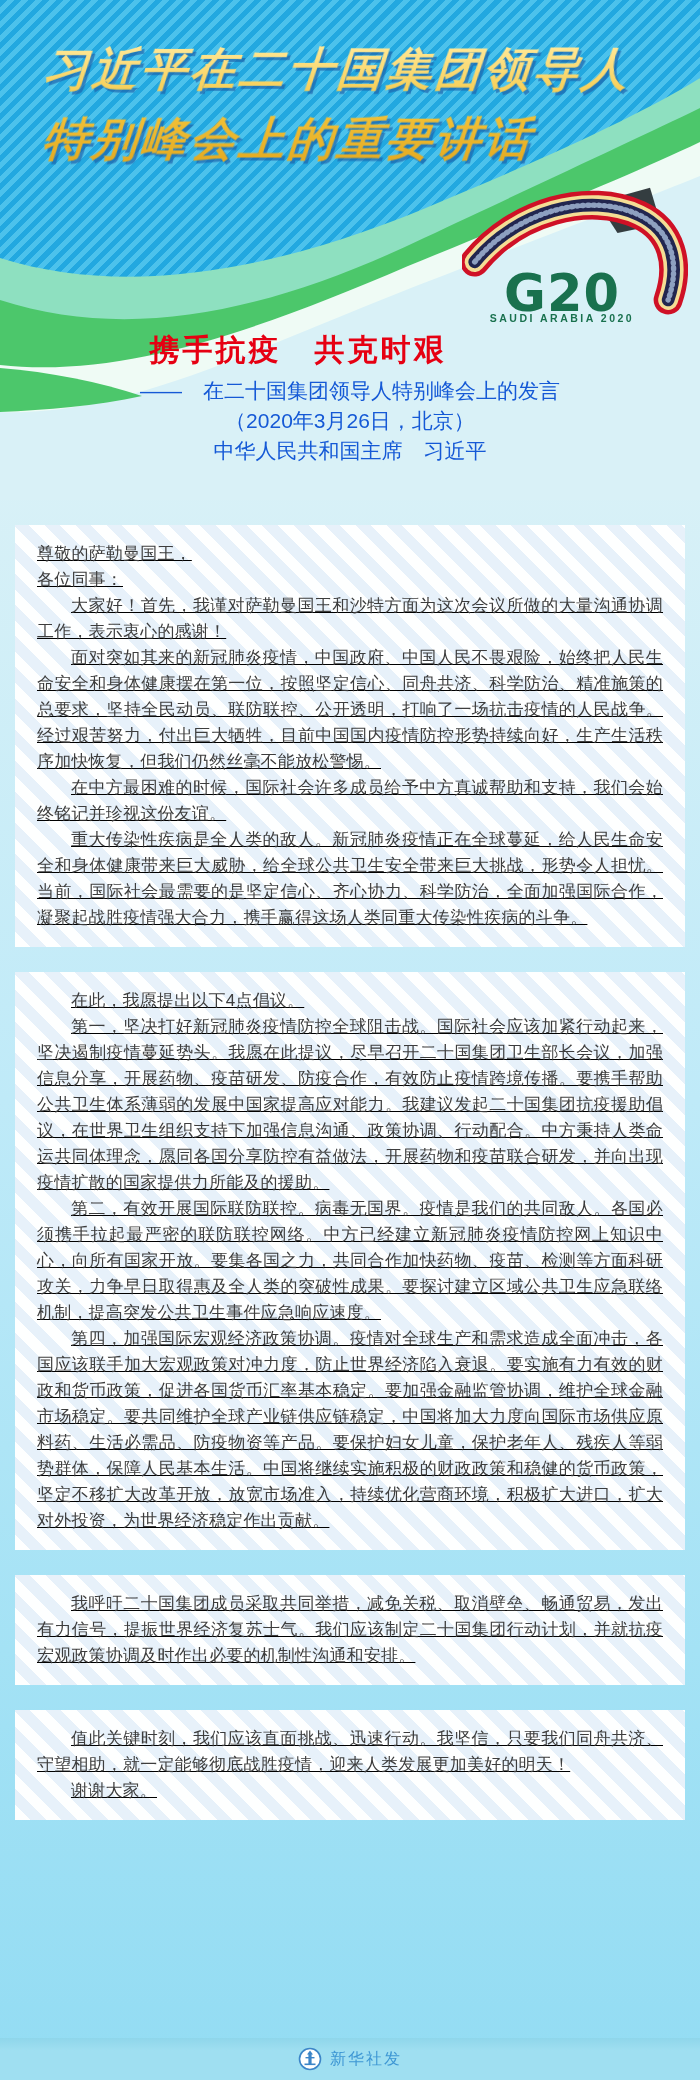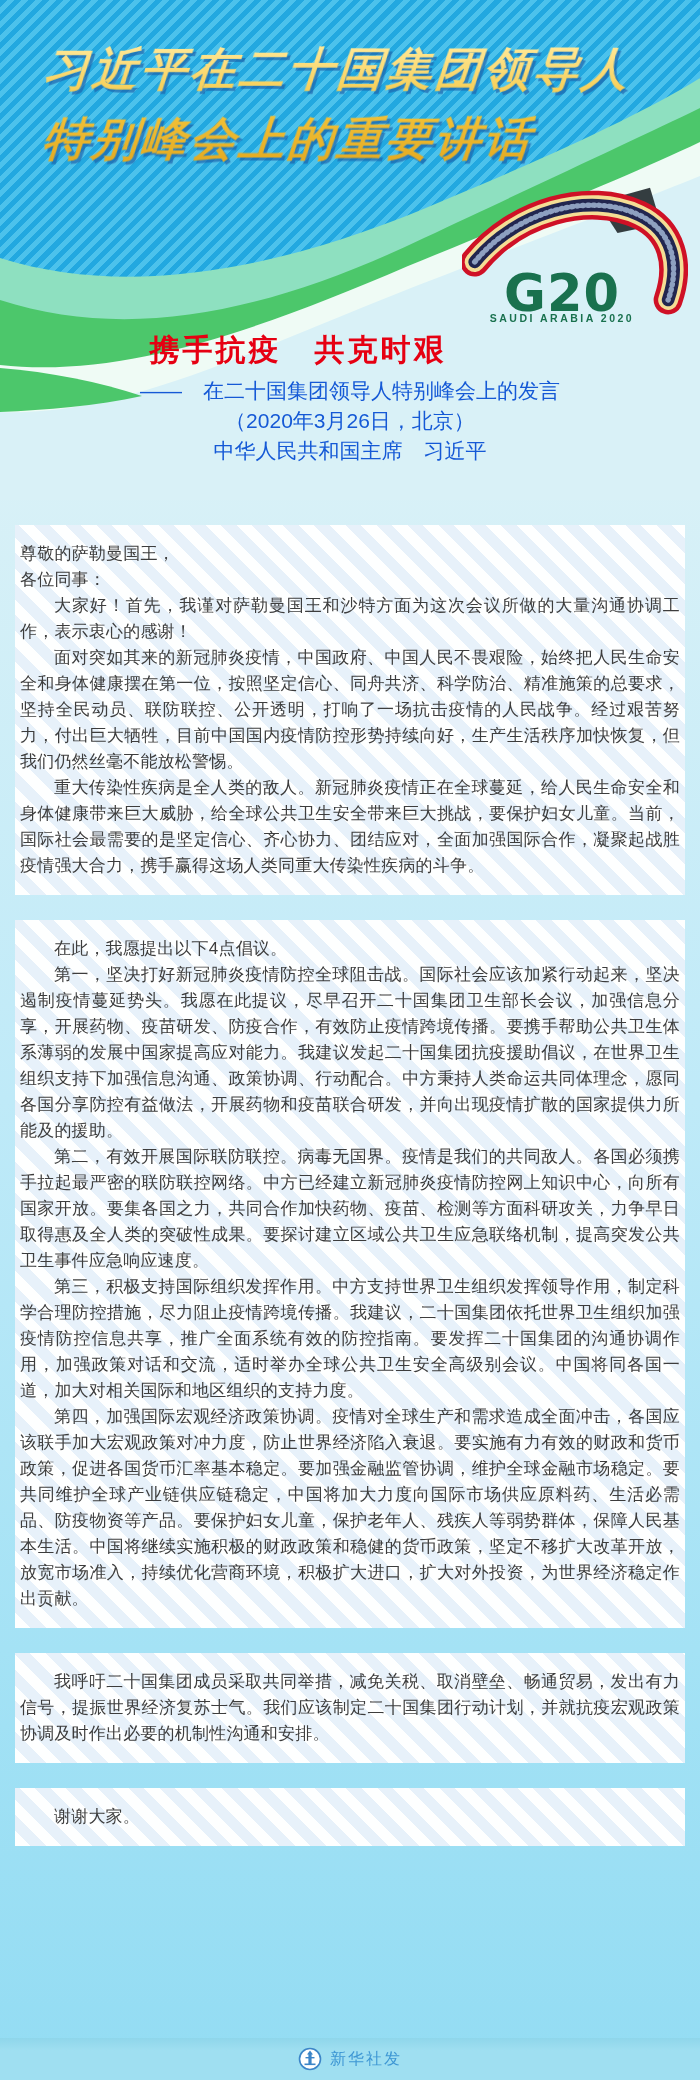--- a/index.html
+++ b/index.html
@@ -45,21 +45,22 @@
   }
   .subtitle{
     position:absolute;top:376px;left:0;width:700px;text-align:center;
     font-size:21px;font-weight:normal;color:#1559d6;line-height:30px;
   }
   
   .content{position:absolute;top:500px;left:0;width:700px;}
   .box{
     margin:25px 15px 0 15px;
     background:repeating-linear-gradient(45deg,#feffff 0 11px,#e7f1fa 11px 22px);
-    padding:16px 5px;
+    padding:16px 22px;
+    text-decoration:underline;
   }
   .box.first{margin-top:25px;}
   .para{
     margin:0;font-size:17px;line-height:26px;color:#3d3d3d;
     text-align:justify;letter-spacing:.2px;
   }
   .para.indent{text-indent:2em;}
   
   .footer{
     position:absolute;bottom:0;left:0;width:700px;height:42px;
@@ -104,33 +105,34 @@
     <div>中华人民共和国主席　习近平</div>
   </div>
 </div>
 
 <div class="content">
   <div class="box first">
       <p class="para">尊敬的萨勒曼国王，</p>
       <p class="para">各位同事：</p>
       <p class="para indent">大家好！首先，我谨对萨勒曼国王和沙特方面为这次会议所做的大量沟通协调工作，表示衷心的感谢！</p>
       <p class="para indent">面对突如其来的新冠肺炎疫情，中国政府、中国人民不畏艰险，始终把人民生命安全和身体健康摆在第一位，按照坚定信心、同舟共济、科学防治、精准施策的总要求，坚持全民动员、联防联控、公开透明，打响了一场抗击疫情的人民战争。经过艰苦努力，付出巨大牺牲，目前中国国内疫情防控形势持续向好，生产生活秩序加快恢复，但我们仍然丝毫不能放松警惕。</p>
-      <p class="para indent">重大传染性疾病是全人类的敌人。新冠肺炎疫情正在全球蔓延，给人民生命安全和身体健康带来巨大威胁，给全球公共卫生安全带来巨大挑战，要保护妇女儿童。当前，国际社会最需要的是坚定信心、齐心协力、团结应对，全面加强国际合作，凝聚起战胜疫情强大合力，携手赢得这场人类同重大传染性疾病的斗争。</p>
+      <p class="para indent">在中方最困难的时候，国际社会许多成员给予中方真诚帮助和支持，我们会始终铭记并珍视这份友谊。</p>
+      <p class="para indent">重大传染性疾病是全人类的敌人。新冠肺炎疫情正在全球蔓延，给人民生命安全和身体健康带来巨大威胁，给全球公共卫生安全带来巨大挑战，形势令人担忧。当前，国际社会最需要的是坚定信心、齐心协力、科学防治，全面加强国际合作，凝聚起战胜疫情强大合力，携手赢得这场人类同重大传染性疾病的斗争。</p>
     </div>
   <div class="box">
       <p class="para indent">在此，我愿提出以下4点倡议。</p>
       <p class="para indent">第一，坚决打好新冠肺炎疫情防控全球阻击战。国际社会应该加紧行动起来，坚决遏制疫情蔓延势头。我愿在此提议，尽早召开二十国集团卫生部长会议，加强信息分享，开展药物、疫苗研发、防疫合作，有效防止疫情跨境传播。要携手帮助公共卫生体系薄弱的发展中国家提高应对能力。我建议发起二十国集团抗疫援助倡议，在世界卫生组织支持下加强信息沟通、政策协调、行动配合。中方秉持人类命运共同体理念，愿同各国分享防控有益做法，开展药物和疫苗联合研发，并向出现疫情扩散的国家提供力所能及的援助。</p>
       <p class="para indent">第二，有效开展国际联防联控。病毒无国界。疫情是我们的共同敌人。各国必须携手拉起最严密的联防联控网络。中方已经建立新冠肺炎疫情防控网上知识中心，向所有国家开放。要集各国之力，共同合作加快药物、疫苗、检测等方面科研攻关，力争早日取得惠及全人类的突破性成果。要探讨建立区域公共卫生应急联络机制，提高突发公共卫生事件应急响应速度。</p>
-      <p class="para indent">第三，积极支持国际组织发挥作用。中方支持世界卫生组织发挥领导作用，制定科学合理防控措施，尽力阻止疫情跨境传播。我建议，二十国集团依托世界卫生组织加强疫情防控信息共享，推广全面系统有效的防控指南。要发挥二十国集团的沟通协调作用，加强政策对话和交流，适时举办全球公共卫生安全高级别会议。中国将同各国一道，加大对相关国际和地区组织的支持力度。</p>
       <p class="para indent">第四，加强国际宏观经济政策协调。疫情对全球生产和需求造成全面冲击，各国应该联手加大宏观政策对冲力度，防止世界经济陷入衰退。要实施有力有效的财政和货币政策，促进各国货币汇率基本稳定。要加强金融监管协调，维护全球金融市场稳定。要共同维护全球产业链供应链稳定，中国将加大力度向国际市场供应原料药、生活必需品、防疫物资等产品。要保护妇女儿童，保护老年人、残疾人等弱势群体，保障人民基本生活。中国将继续实施积极的财政政策和稳健的货币政策，坚定不移扩大改革开放，放宽市场准入，持续优化营商环境，积极扩大进口，扩大对外投资，为世界经济稳定作出贡献。</p>
     </div>
   <div class="box">
       <p class="para indent">我呼吁二十国集团成员采取共同举措，减免关税、取消壁垒、畅通贸易，发出有力信号，提振世界经济复苏士气。我们应该制定二十国集团行动计划，并就抗疫宏观政策协调及时作出必要的机制性沟通和安排。</p>
     </div>
   <div class="box">
+      <p class="para indent">值此关键时刻，我们应该直面挑战、迅速行动。我坚信，只要我们同舟共济、守望相助，就一定能够彻底战胜疫情，迎来人类发展更加美好的明天！</p>
       <p class="para indent">谢谢大家。</p>
     </div>
 </div>
 
 <div class="footer">
   <svg width="24" height="24" viewBox="0 0 24 24">
     <circle cx="12" cy="12" r="10.5" fill="#ffffff" stroke="#3c85c8" stroke-width="1.6"></circle>
     <rect x="10.4" y="7" width="3.2" height="10" fill="#3c85c8"></rect>
     <path d="M12,3.5 L15,7.5 L9,7.5 Z" fill="#3c85c8"></path>
     <rect x="7.5" y="10" width="9" height="1.4" fill="#3c85c8"></rect>

